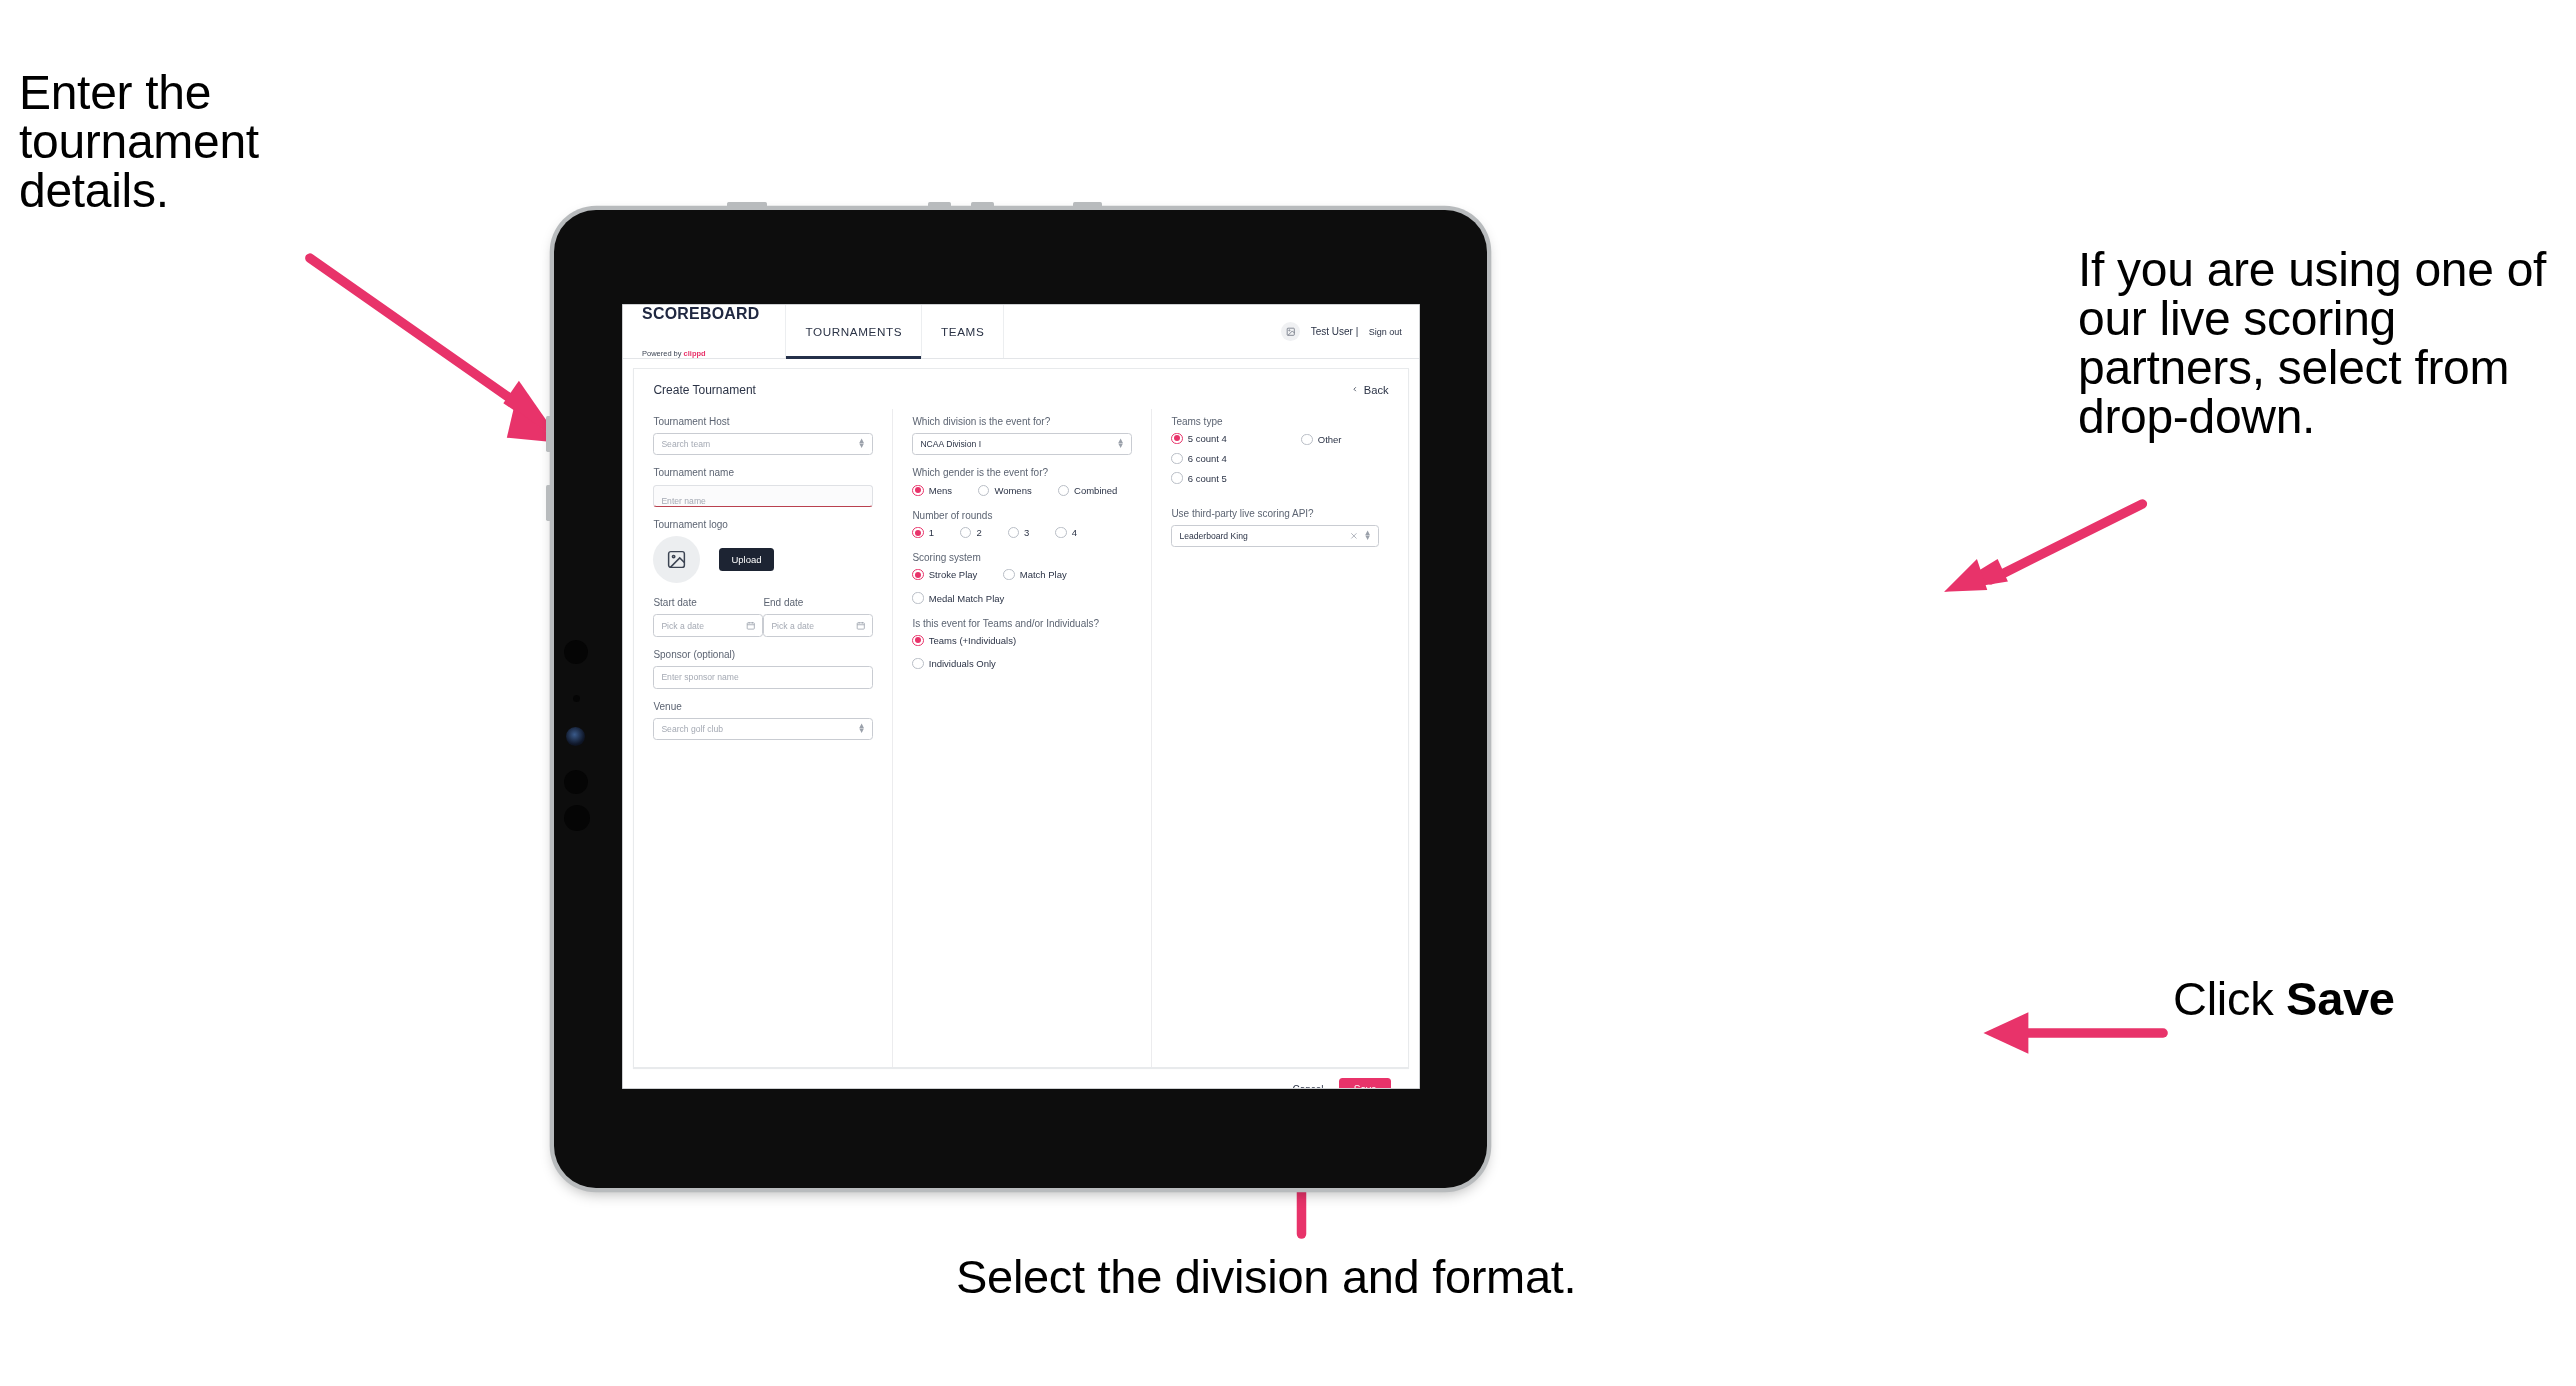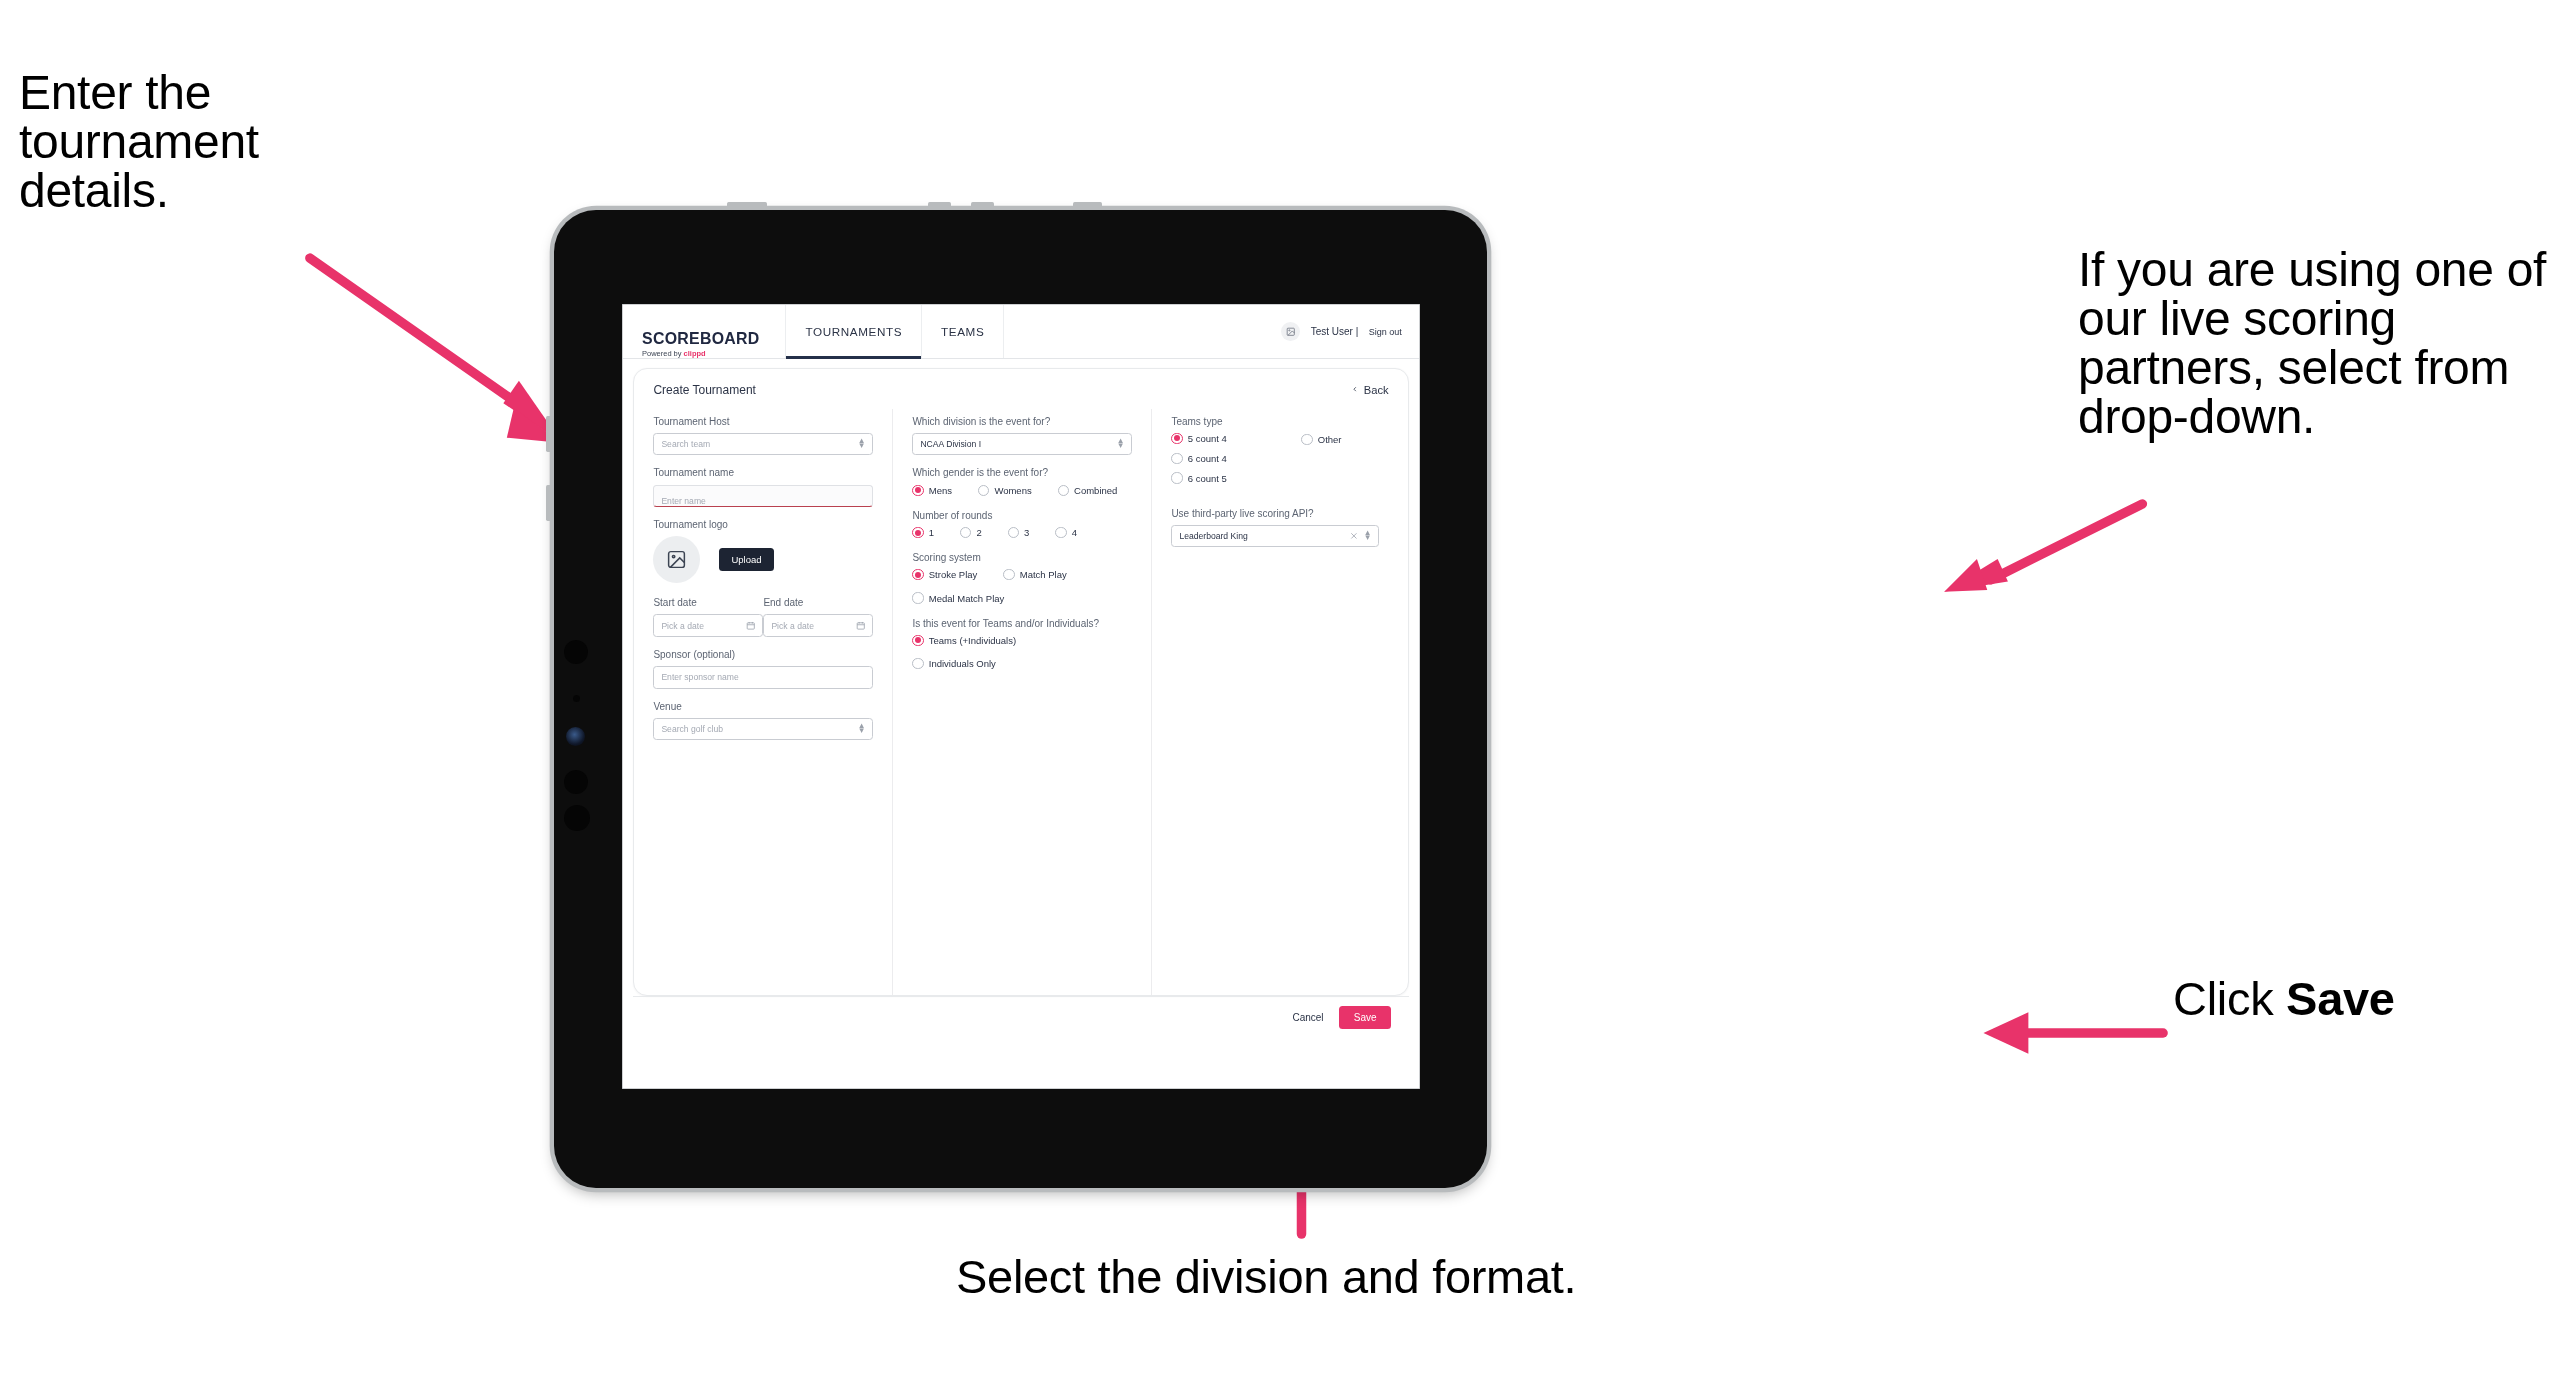--- a/index.html
+++ b/index.html
@@ -65,21 +65,21 @@
     box-shadow: 0 0 0 0.9px #e4e6e8;
   }
 
   
   #topbar {
     height: 54px; display: flex; align-items: stretch;
     background: #ffffff; border-bottom: 0.9px solid #e3e5e8;
     position: relative;
   }
   #brand {
-    display: flex; flex-direction: column; justify-content: flex-end;
+    display: flex; flex-direction: column; justify-content: space-between;
     padding: 0 15.6px 0 19px; border-right: 0.9px solid #eceef0;
   }
   #brand-title {
     font-family: "Liberation Sans", sans-serif;
     font-weight: 700; font-size: 17.3px; letter-spacing: 0.3px;
     color: #202841; line-height: 1;
     transform: scaleX(0.92); transform-origin: left center;
   }
   #brand-sub {
     font-size: 7.8px; color: #3c4453; margin-top: 2.6px; line-height: 1;
@@ -105,22 +105,22 @@
     display:flex; align-items:center; justify-content:center; color:#6a717e;
   }
   #user-name { font-size: 10px; color: #2b3346; }
   #signout { font-size: 9px; color: #2b3346; cursor:pointer; }
 
   
   #card {
     margin: 8.6px 10.4px 0 10.4px;
     background: #fff;
     border: 0.9px solid #e8eaec;
-    border-radius: 14px;
-    height: 628px;
+    border-radius: 0;
+    height: 700px;
     display: flex; flex-direction: column;
     box-shadow: 0 0.9px 1.7px rgba(16,24,40,0.04);
   }
   #card-head {
     display:flex; align-items:center; justify-content:space-between;
     padding: 14px 19px 10.4px 19px;
   }
   #page-title { font-size: 12px; color: #2b3346; }
   #back-link { font-size: 11.2px; color: #2b3346; cursor:pointer; display:flex; align-items:center; gap:5.2px; }
 

